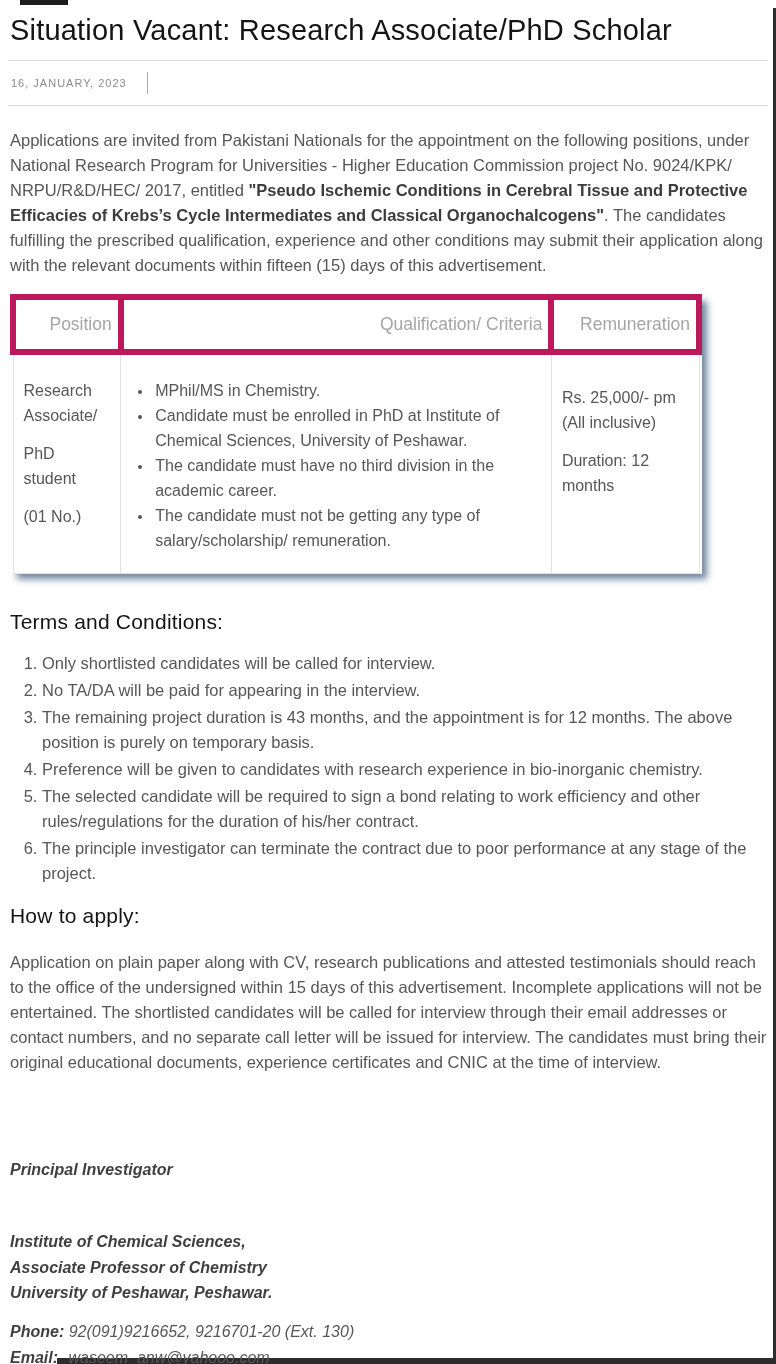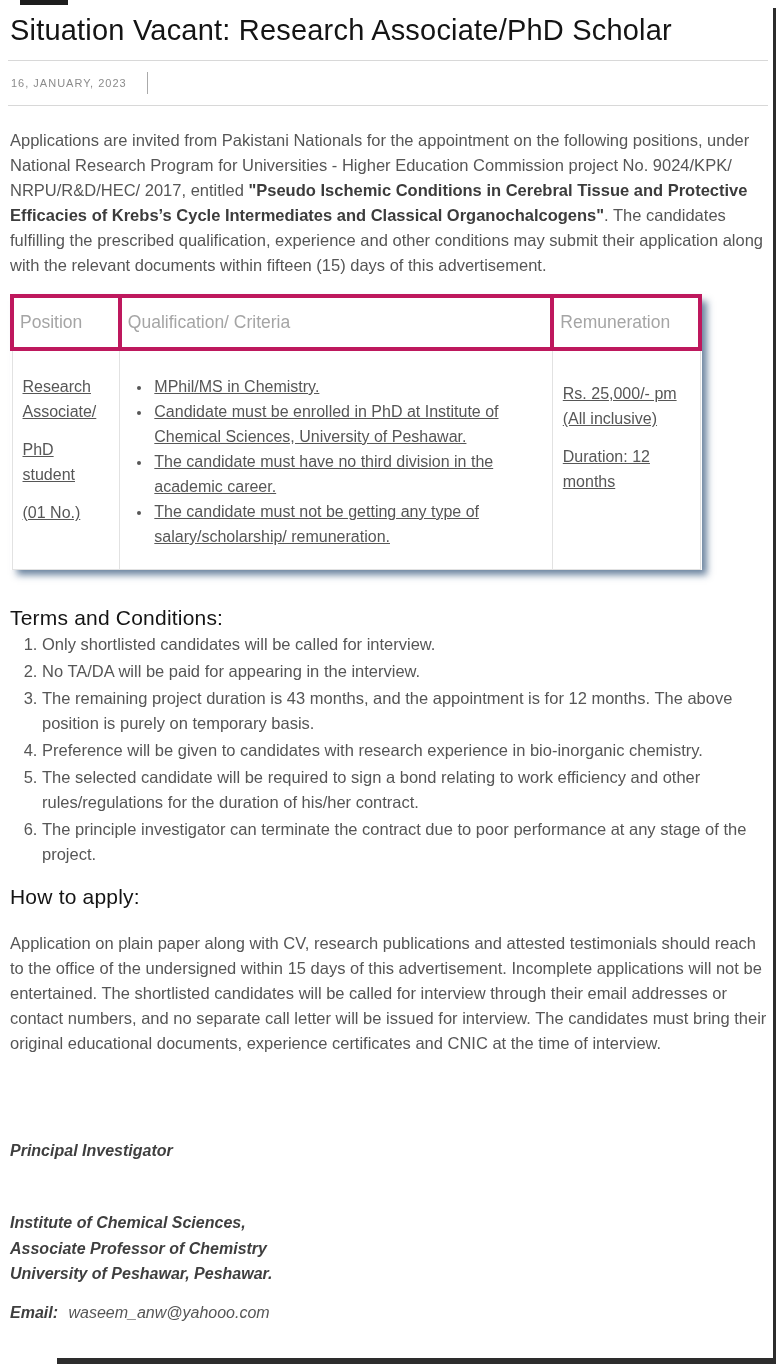--- a/index.html
+++ b/index.html
@@ -33,46 +33,46 @@
   }
   .intro b, .apply-body b { color:#3c3c3c; font-weight:bold; }
 
   table.vacancy {
     margin:16px 0 0 2px; width:692px; border-collapse:collapse;
     background:#fff;
     box-shadow:6px 6px 7px -1px rgba(84,112,143,.85);
     border:1px solid #d9d9d9;
   }
   table.vacancy th {
-    border:4px solid #be185d; color:#a5a5a5; font-weight:400;
-    font-size:17.5px; text-align:left; padding:14px 6px; height:50px;
+    border:6px solid #be185d; color:#a5a5a5; font-weight:400;
+    font-size:17.5px; text-align:right; padding:14px 6px; height:50px;
     vertical-align:middle;
   }
   table.vacancy td {
     border:1px solid #e2e2e2; vertical-align:top; font-size:16px;
-    line-height:25px; color:#565656; padding:23px 10px 20px 10px;text-decoration:underline;
+    line-height:25px; color:#565656; padding:23px 10px 20px 10px;
   }
   td.col-position { width:108px; }
   td.col-criteria { width:436px; padding-left:14px; }
   td.col-remuneration { width:148px; }
   td.col-position p { margin-bottom:13px; }
   td.col-remuneration p { margin-bottom:13px;margin-top:7px; }
   td.col-criteria ul { list-style:disc; padding-left:22px; }
   td.col-criteria li { padding-left:2px; }
   td.col-criteria li::marker { color:#565656; font-size:13px; }
 
   h2.section-heading {
     font-size:21px; font-weight:500; color:#141414; letter-spacing:.2px;
     margin:34px 0 0 2px;
   }
   h2.terms-heading { margin-top:36px; }
   h2.apply-heading { margin-top:18px; }
 
   ol.terms-list {
-    margin:2px 0 0 2px; padding-left:32px;
+    margin:17px 0 0 2px; padding-left:32px;
     font-size:16.5px; line-height:25px; color:#565656;
   }
   ol.terms-list li { margin-bottom:2px; }
 
   .signature { margin:86px 0 0 2px; font-style:italic; }
   .sig-role { font-size:16px; font-weight:bold; color:#3f3f3f; }
   .sig-block { margin-top:50px; font-size:16px; font-weight:bold; color:#3f3f3f; line-height:25.5px; }
   .contact { margin-top:13px; font-size:16px; line-height:26px; color:#565656; }
   .contact .label { font-weight:bold; color:#3f3f3f; display:inline-block; min-width:54px; }
 </style>
@@ -147,18 +147,19 @@
   <div class="signature">
     <div class="sig-role">Principal Investigator</div>
 
     <div class="sig-block">
       <div>Institute of Chemical Sciences,</div>
       <div>Associate Professor of Chemistry</div>
       <div>University of Peshawar, Peshawar.</div>
     </div>
 
     <div class="contact">
+      <div><span class="label">Phone:</span> <span>92(091)9216652, 9216701-20 (Ext. 130)</span></div>
       <div><span class="label">Email:</span> <span>waseem_anw@yahooo.com</span></div>
 
     </div>
   </div>
 
 </div>
 
 </body></html>

